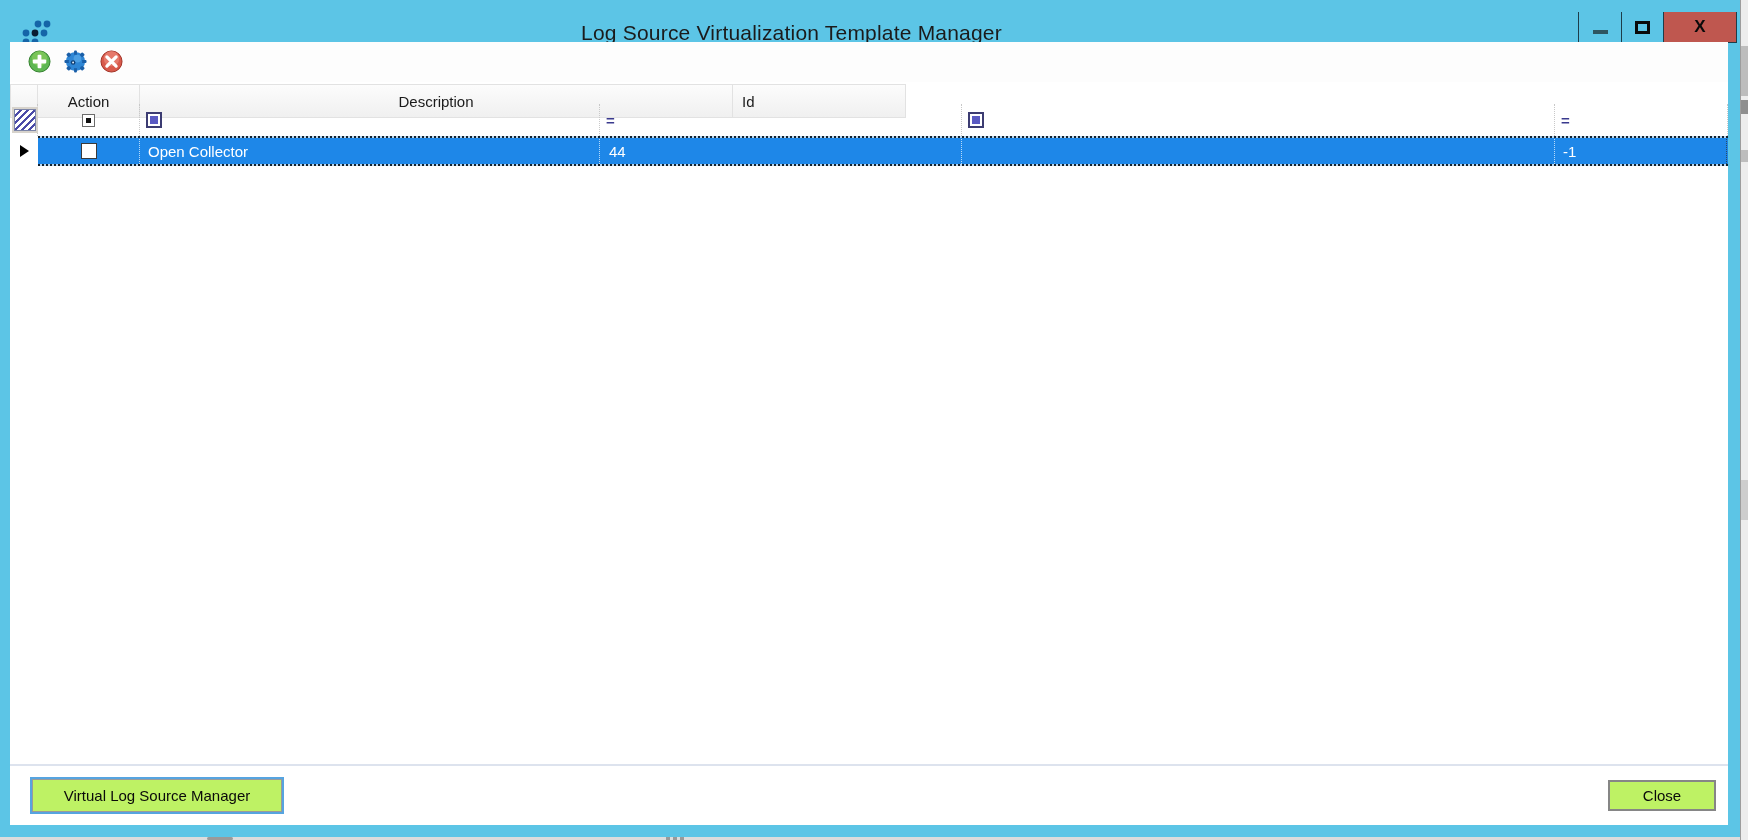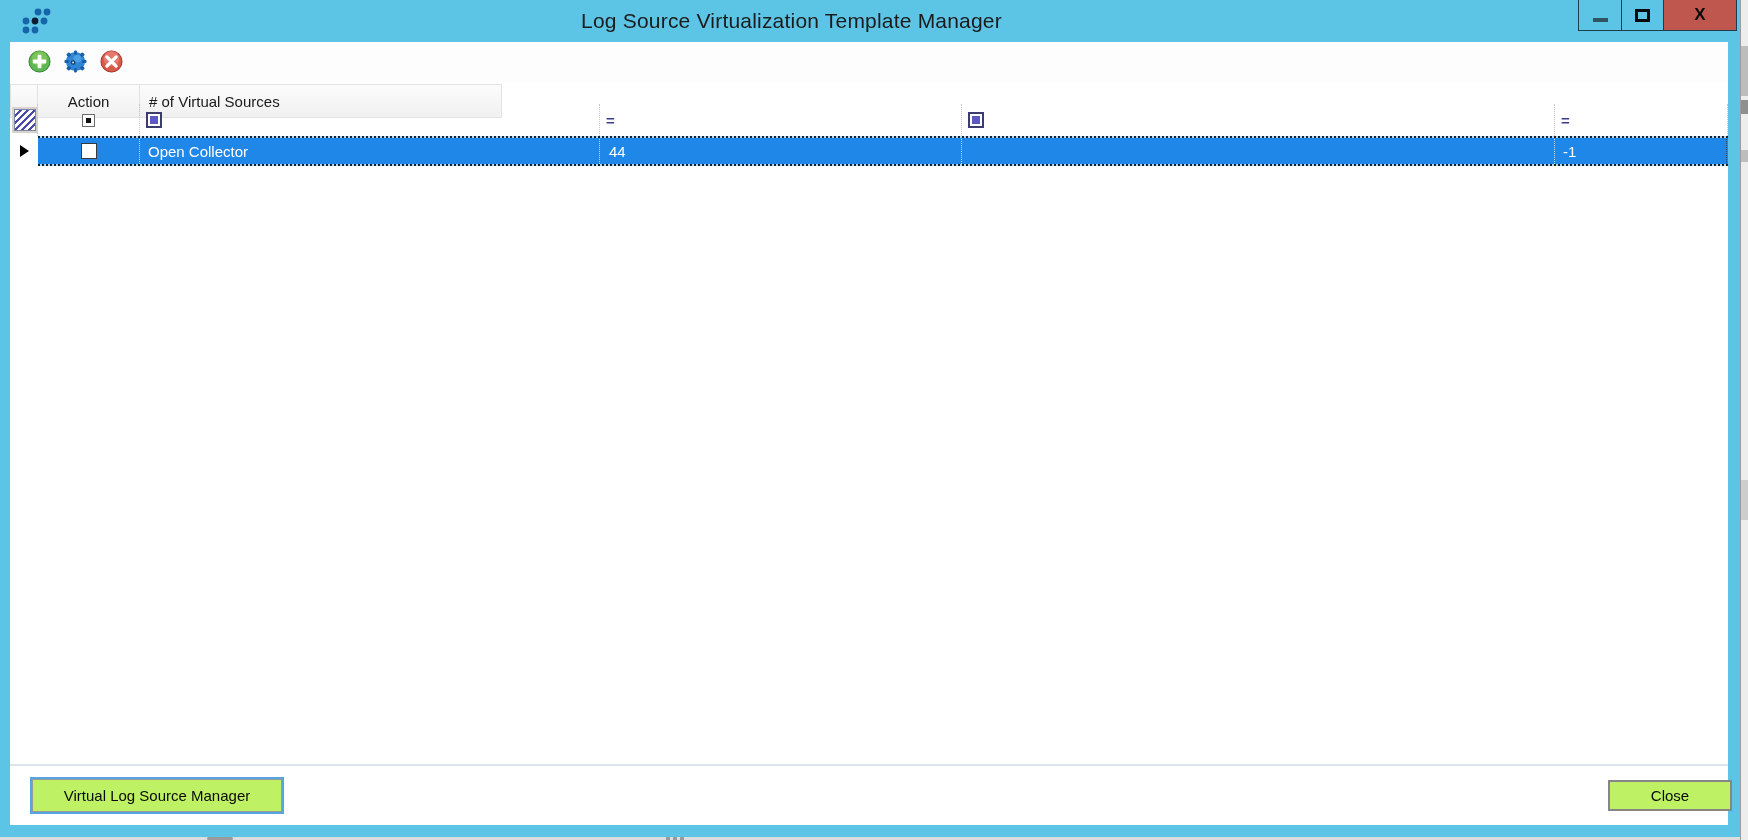--- a/index.html
+++ b/index.html
@@ -6,21 +6,21 @@
   html,body { background:#cfcfcf; }
   #canvas {
     position:relative; width:1748px; height:840px; overflow:hidden;
     font-family:"Liberation Sans", sans-serif; background:#e6e6e6;
   }
   
   #win {
     position:absolute; left:0; top:0; width:1740px; height:837px;
     background:#5cc5e6;
   }
-  #titlebar { position:absolute; left:0; top:0; width:100%; height:51px;padding-left:12px; }
+  #titlebar { position:absolute; left:0; top:12px; width:100%; height:51px;padding-left:12px; }
   #title {
     position:absolute; left:0; top:0; width:1583px; height:42px;
     display:flex; align-items:center; justify-content:center;
     font-size:21px; color:#1b1b1b; letter-spacing:.2px;
   }
   #logo { position:absolute; left:14px; top:4px; }
   #win-controls {
     position:absolute; right:3px; top:0; height:31px; display:flex;
     border:1px solid #1d3d4a; border-top:none;
   }
@@ -114,21 +114,21 @@
                     background:#dde3ee; }
   .btn {
     position:absolute; display:flex; align-items:center; justify-content:center;
     font-size:15px; color:#0a0a0a; background:#bef264; cursor:pointer;
   }
   #btn-vlsm {
     left:22px; top:737px; width:250px; height:33px;
     border:1px solid #9a9a9a; outline:2px solid #56a4e0;
   }
   #btn-close {
-    left:1598px; top:738px; width:124px; height:31px;
+    left:1598px; top:738px; width:108px; height:31px;
     border:2px solid #868686;
   }
   
   #bg-right { position:absolute; right:0; top:0; width:8px; height:840px;
               background:#ededed; border-left:1px solid #9d9d9d; }
   .bg-seg { position:absolute; right:0; width:7px; background:#bdbdbd; }
   #bg-bottom { position:absolute; left:0; top:837px; width:1740px; height:3px; background:#dcdcdc; }
   .bg-frag { position:absolute; background:#9a9a9a; }
 </style>
 </head>
@@ -210,22 +210,25 @@
         </svg>
       </div>
 
       <div id="grid">
 
         <div class="grow" id="hdr-row">
           <div class="hcell first c0"></div>
           <div class="hcell c1">
             <span>Action</span>
           </div>
-          <div class="hcell left c3">
-            <span># of Virtual Sources</span>
+          <div class="hcell c4">
+            <span>Description</span>
+          </div>
+          <div class="hcell left c5">
+            <span>Id</span>
           </div>
         </div>
 
         <div class="grow" id="flt-row">
           <div class="fcell center c0">
             <div class="clear-filter-box"></div>
           </div>
           <div class="fcell center c1">
             <div class="chk-ind">
                 <i></i>

